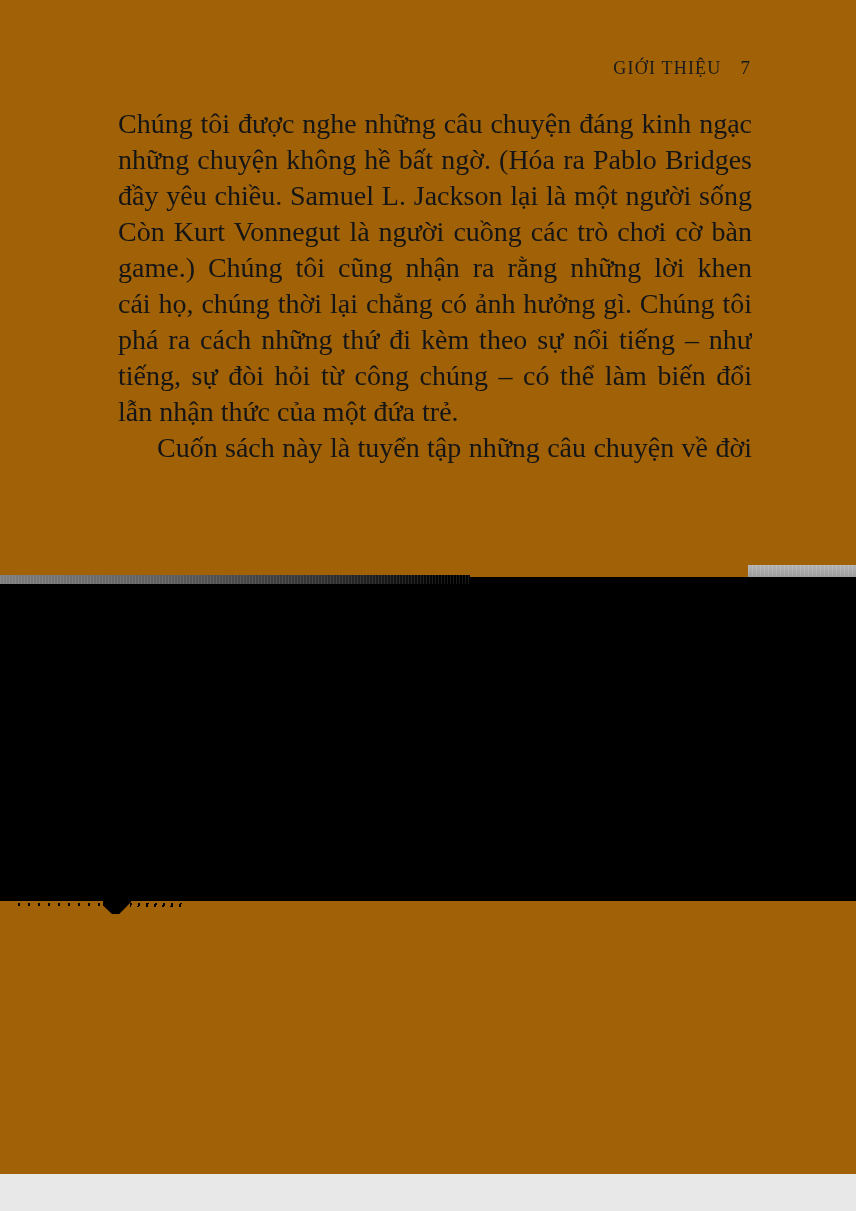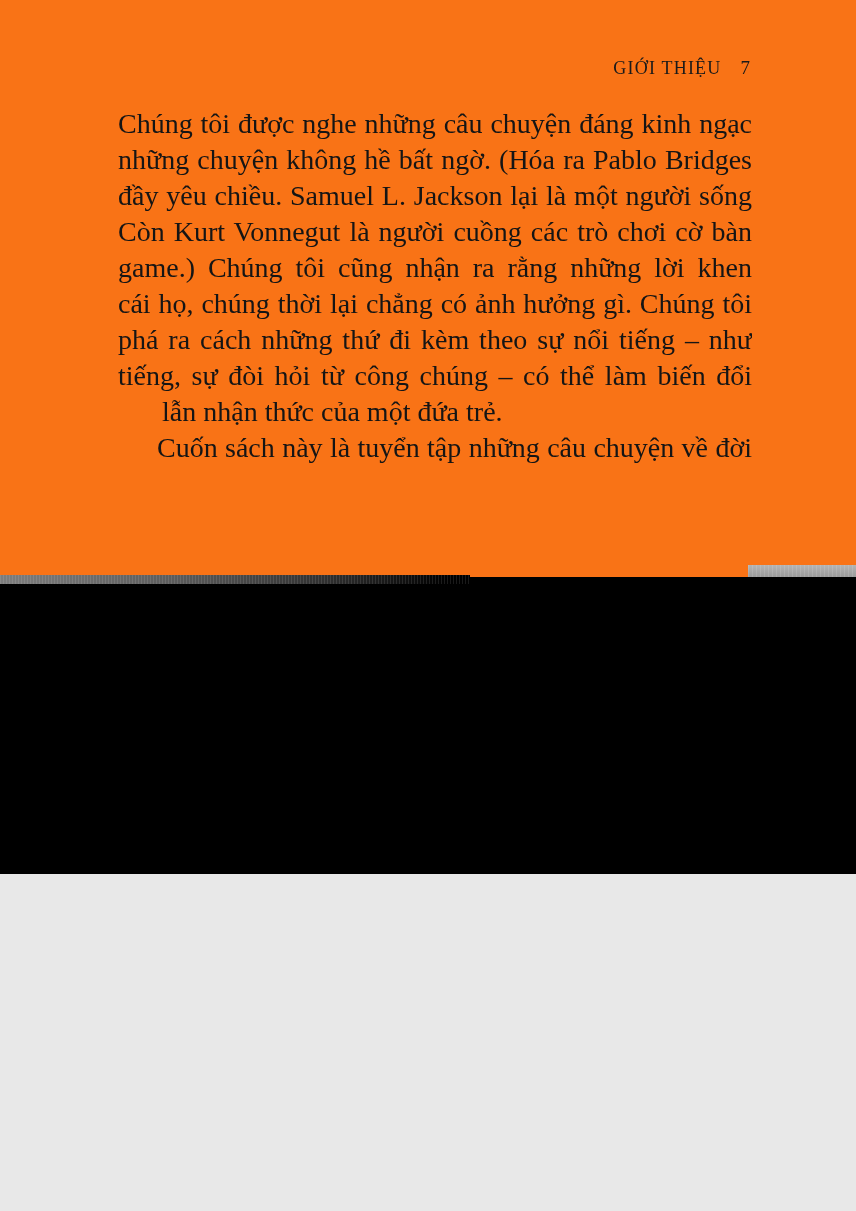--- a/index.html
+++ b/index.html
@@ -1,20 +1,20 @@
 <!DOCTYPE html>
 <html><head>
 <meta charset="utf-8">
 <style>
   html,body { margin:0; padding:0; background:#e8e8e8; }
   .page {
     position:relative;
-    width:856px; height:874px;
+    width:856px; height:1174px;
     margin:0 auto;
-    background:#f97316;
+    background:#a16207;
     font-family:"Liberation Serif", serif;
     overflow:hidden;
   }
 
   
   .running-header {
     position:absolute;
     top:57px; right:106px;
     display:flex; align-items:baseline; gap:19px;
     font-size:18px;
@@ -34,21 +34,21 @@
     z-index:1;
     font-family:Liberation Serif, serif;
   }
   .line {
     height:36px;
     overflow:hidden;
     text-align:justify;
     text-align-last:justify;
     white-space:normal;
   }
-  .line.para-end { text-align-last:left;margin-left:44px; }
+  .line.para-end { text-align-last:left; }
   .para2 { }
   .line.indent-first { text-indent:39px; }
 
   
   .redaction-main {
     position:absolute;
     left:0; top:577px; width:856px; height:324px;
     background:#000000;
     z-index:3;
   }

